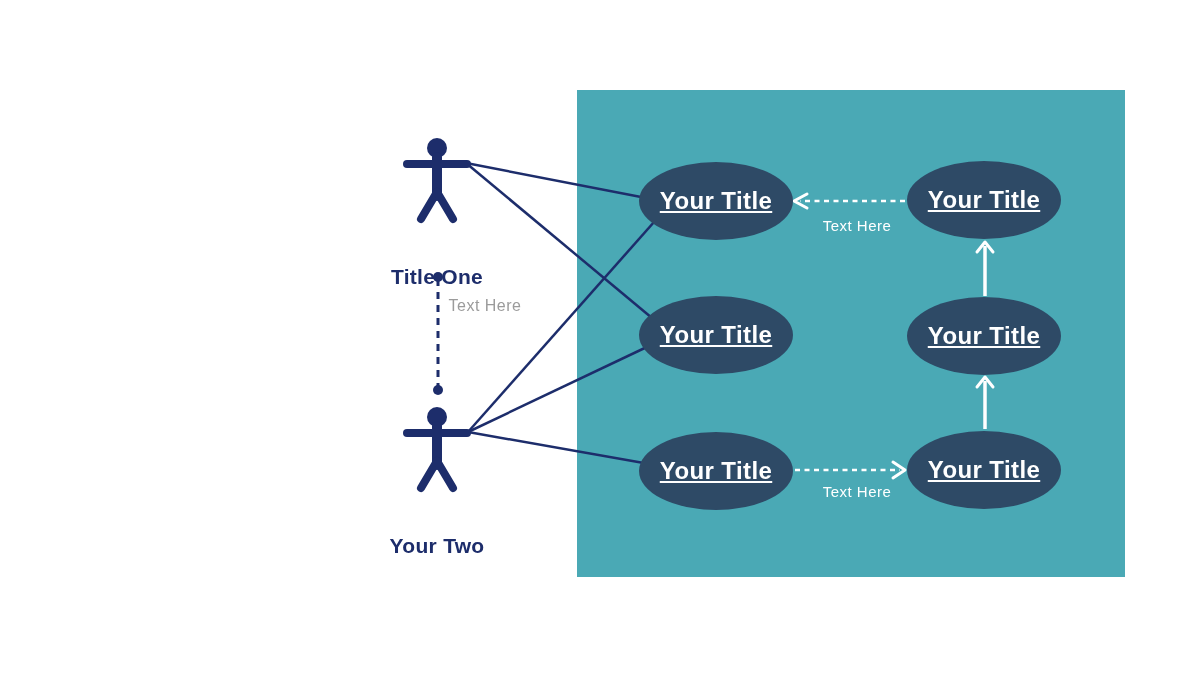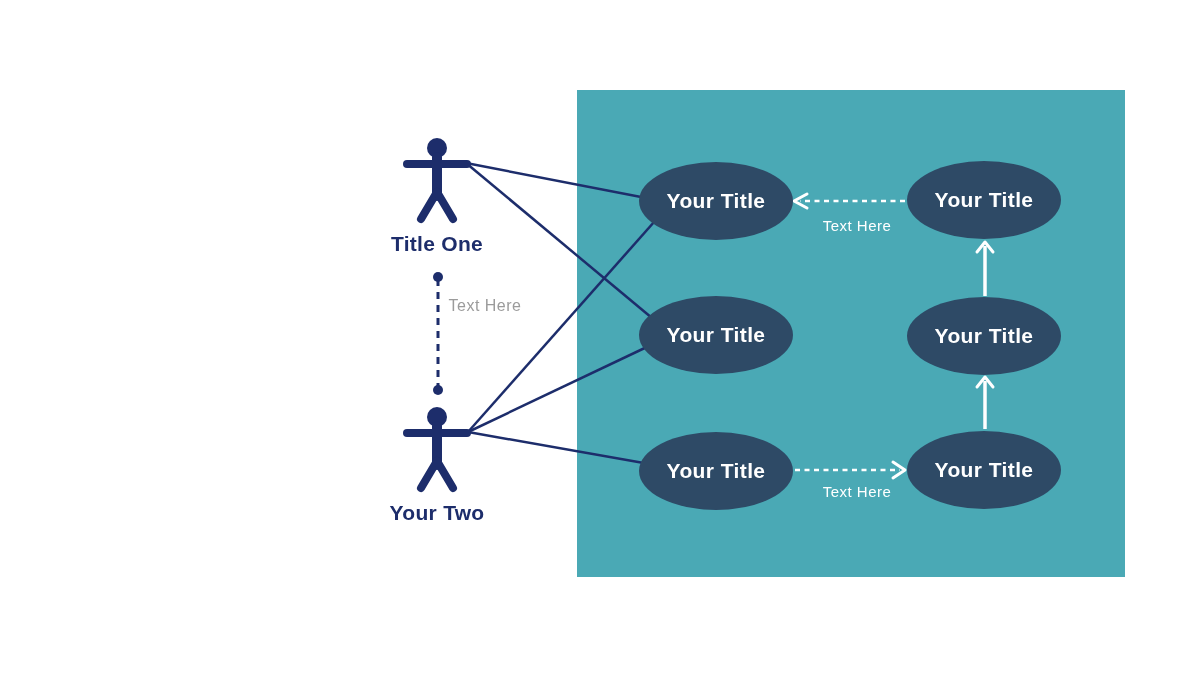--- a/index.html
+++ b/index.html
@@ -43,25 +43,25 @@
   .solid-arrow{stroke:var(--white);stroke-width:3.5;fill:none;}
   .node{
     position:absolute;
     width:154px;height:78px;
     border-radius:50%;
     background:var(--node);
     display:flex;align-items:center;justify-content:center;
   }
   .node-label{
     color:var(--white);
-    font-size:21px;font-weight:bold;letter-spacing:0.4px;
+    font-size:24px;font-weight:bold;letter-spacing:0.4px;text-decoration:underline;
   }
   .actor-label{
     position:absolute;width:160px;text-align:center;
-    color:var(--navy);font-size:21px;font-weight:bold;letter-spacing:0.3px;
+    color:var(--navy);font-size:21px;font-weight:bold;letter-spacing:0.3px;margin-top:33px;
   }
   .gray-label{
     position:absolute;width:120px;text-align:center;
     color:var(--gray_text);font-size:16px;letter-spacing:0.5px;
   }
   .arrow-label{
     position:absolute;width:120px;text-align:center;
     color:var(--white);font-size:15px;letter-spacing:0.5px;
   }
 </style>

